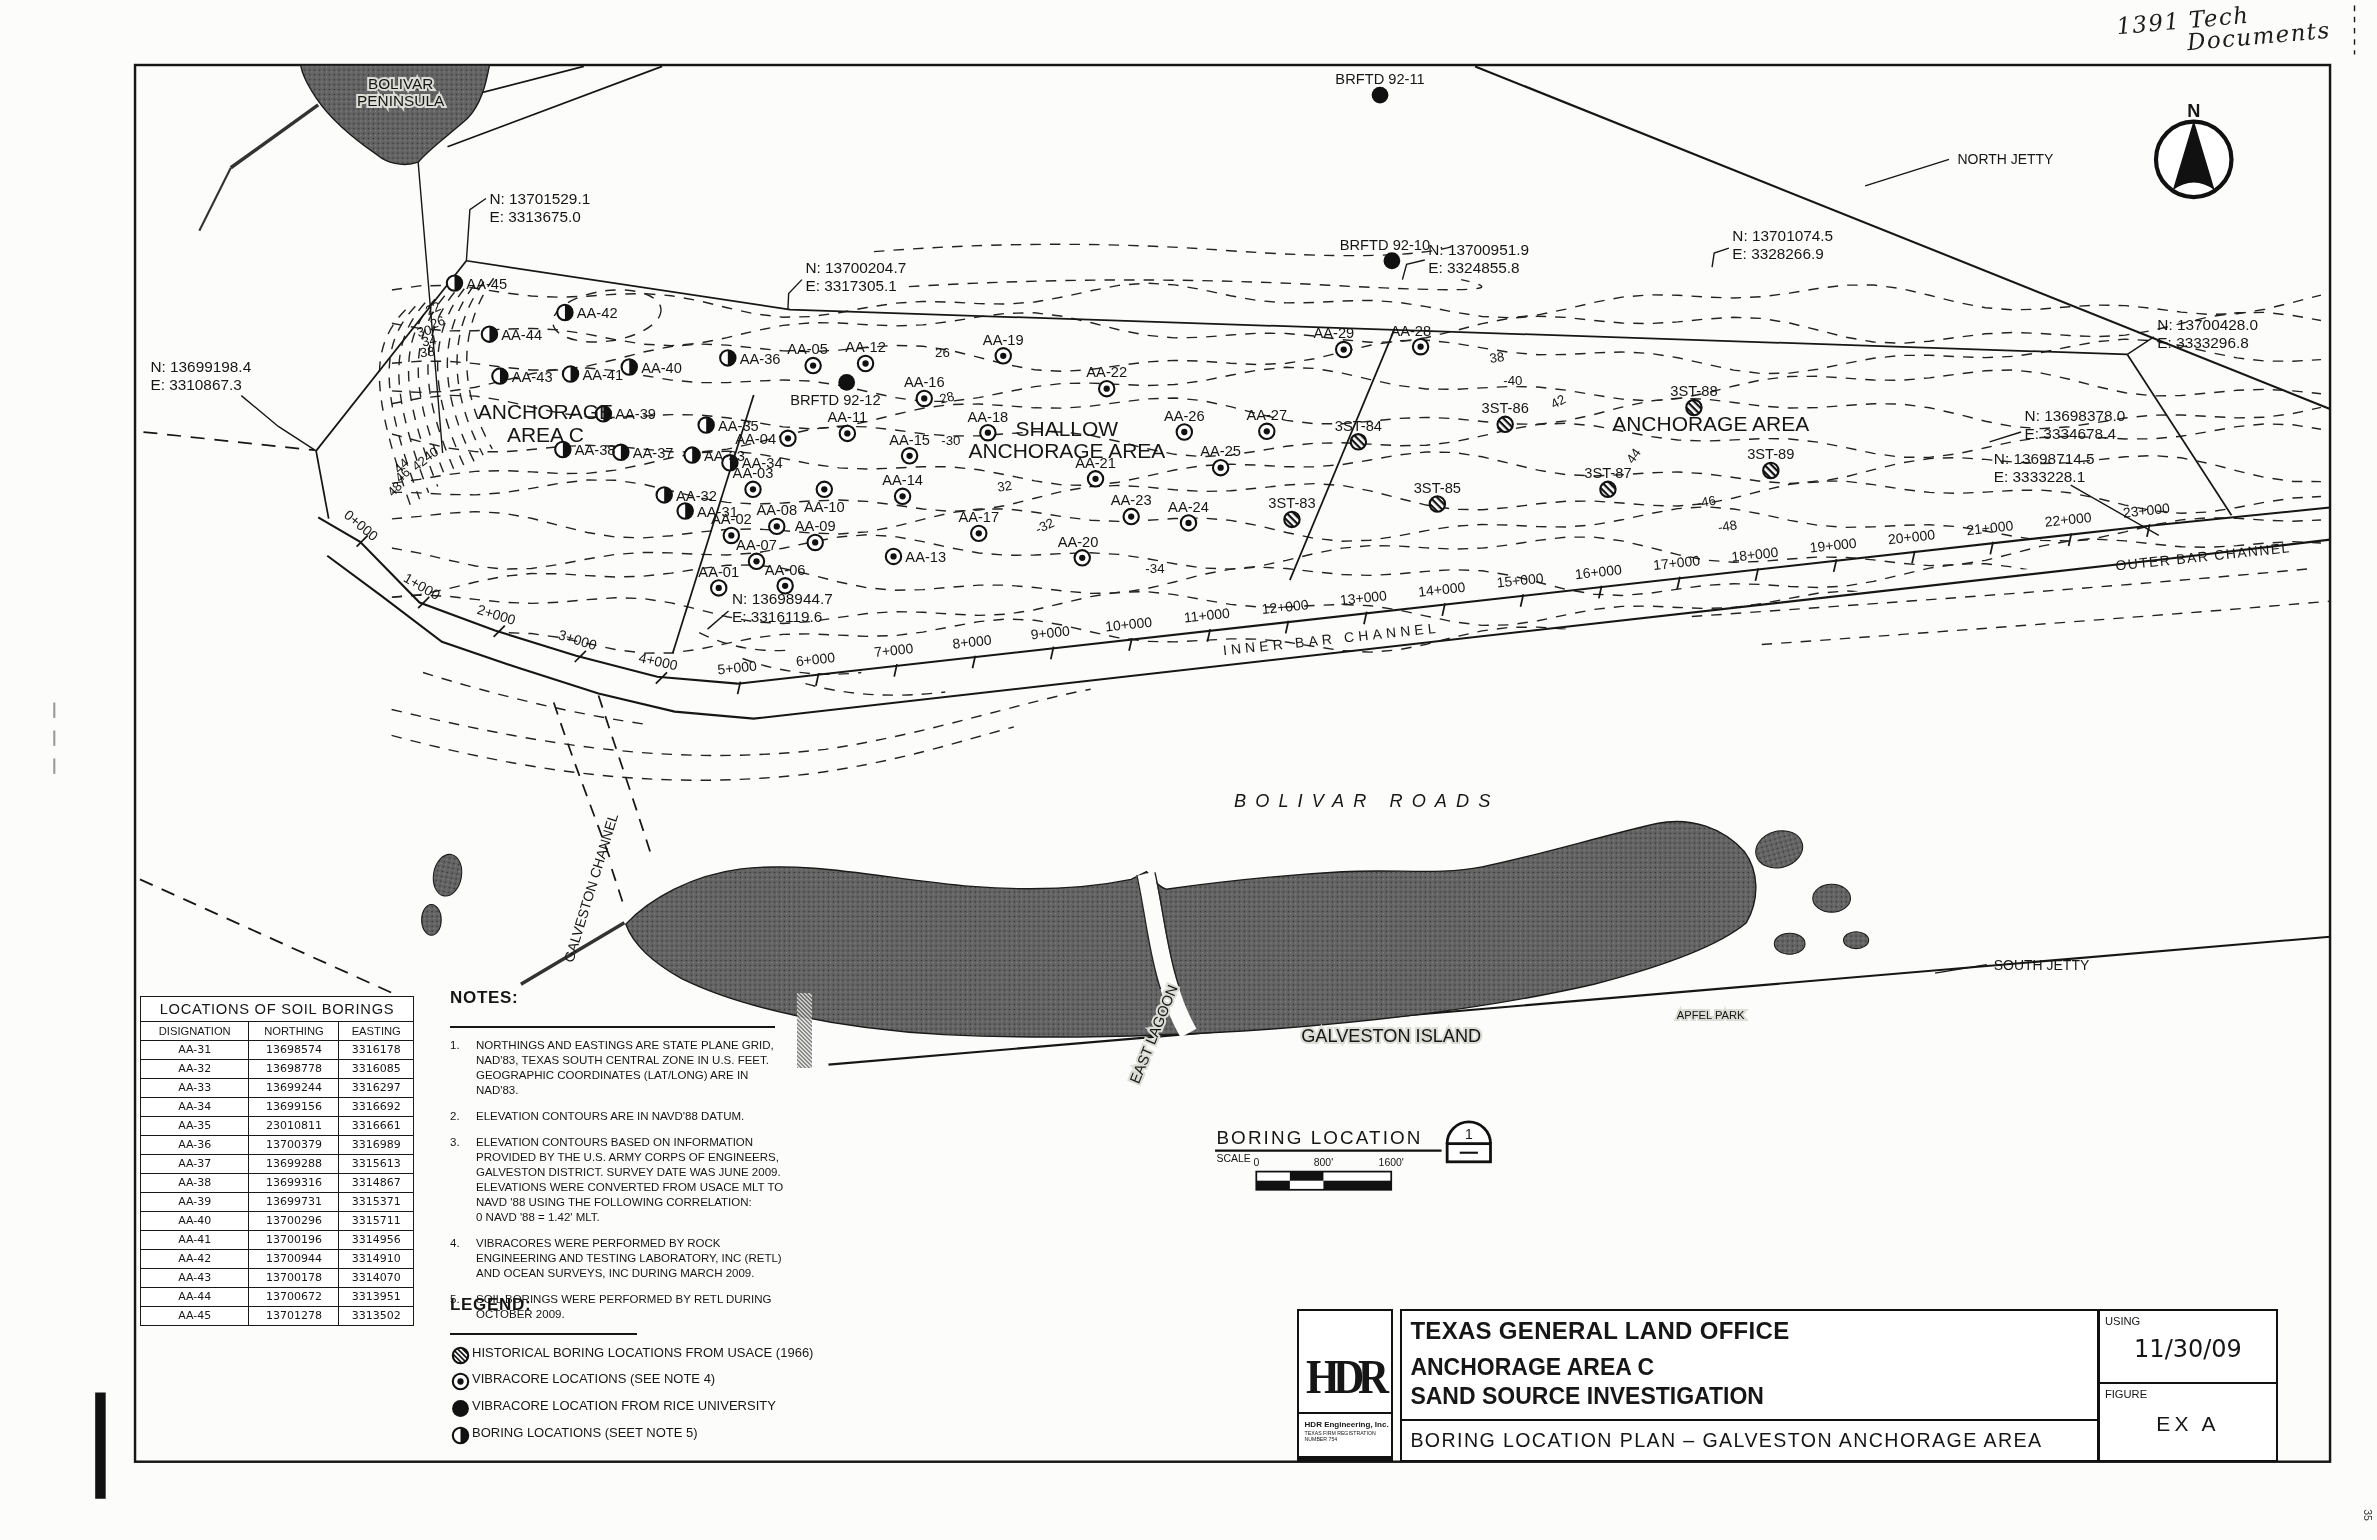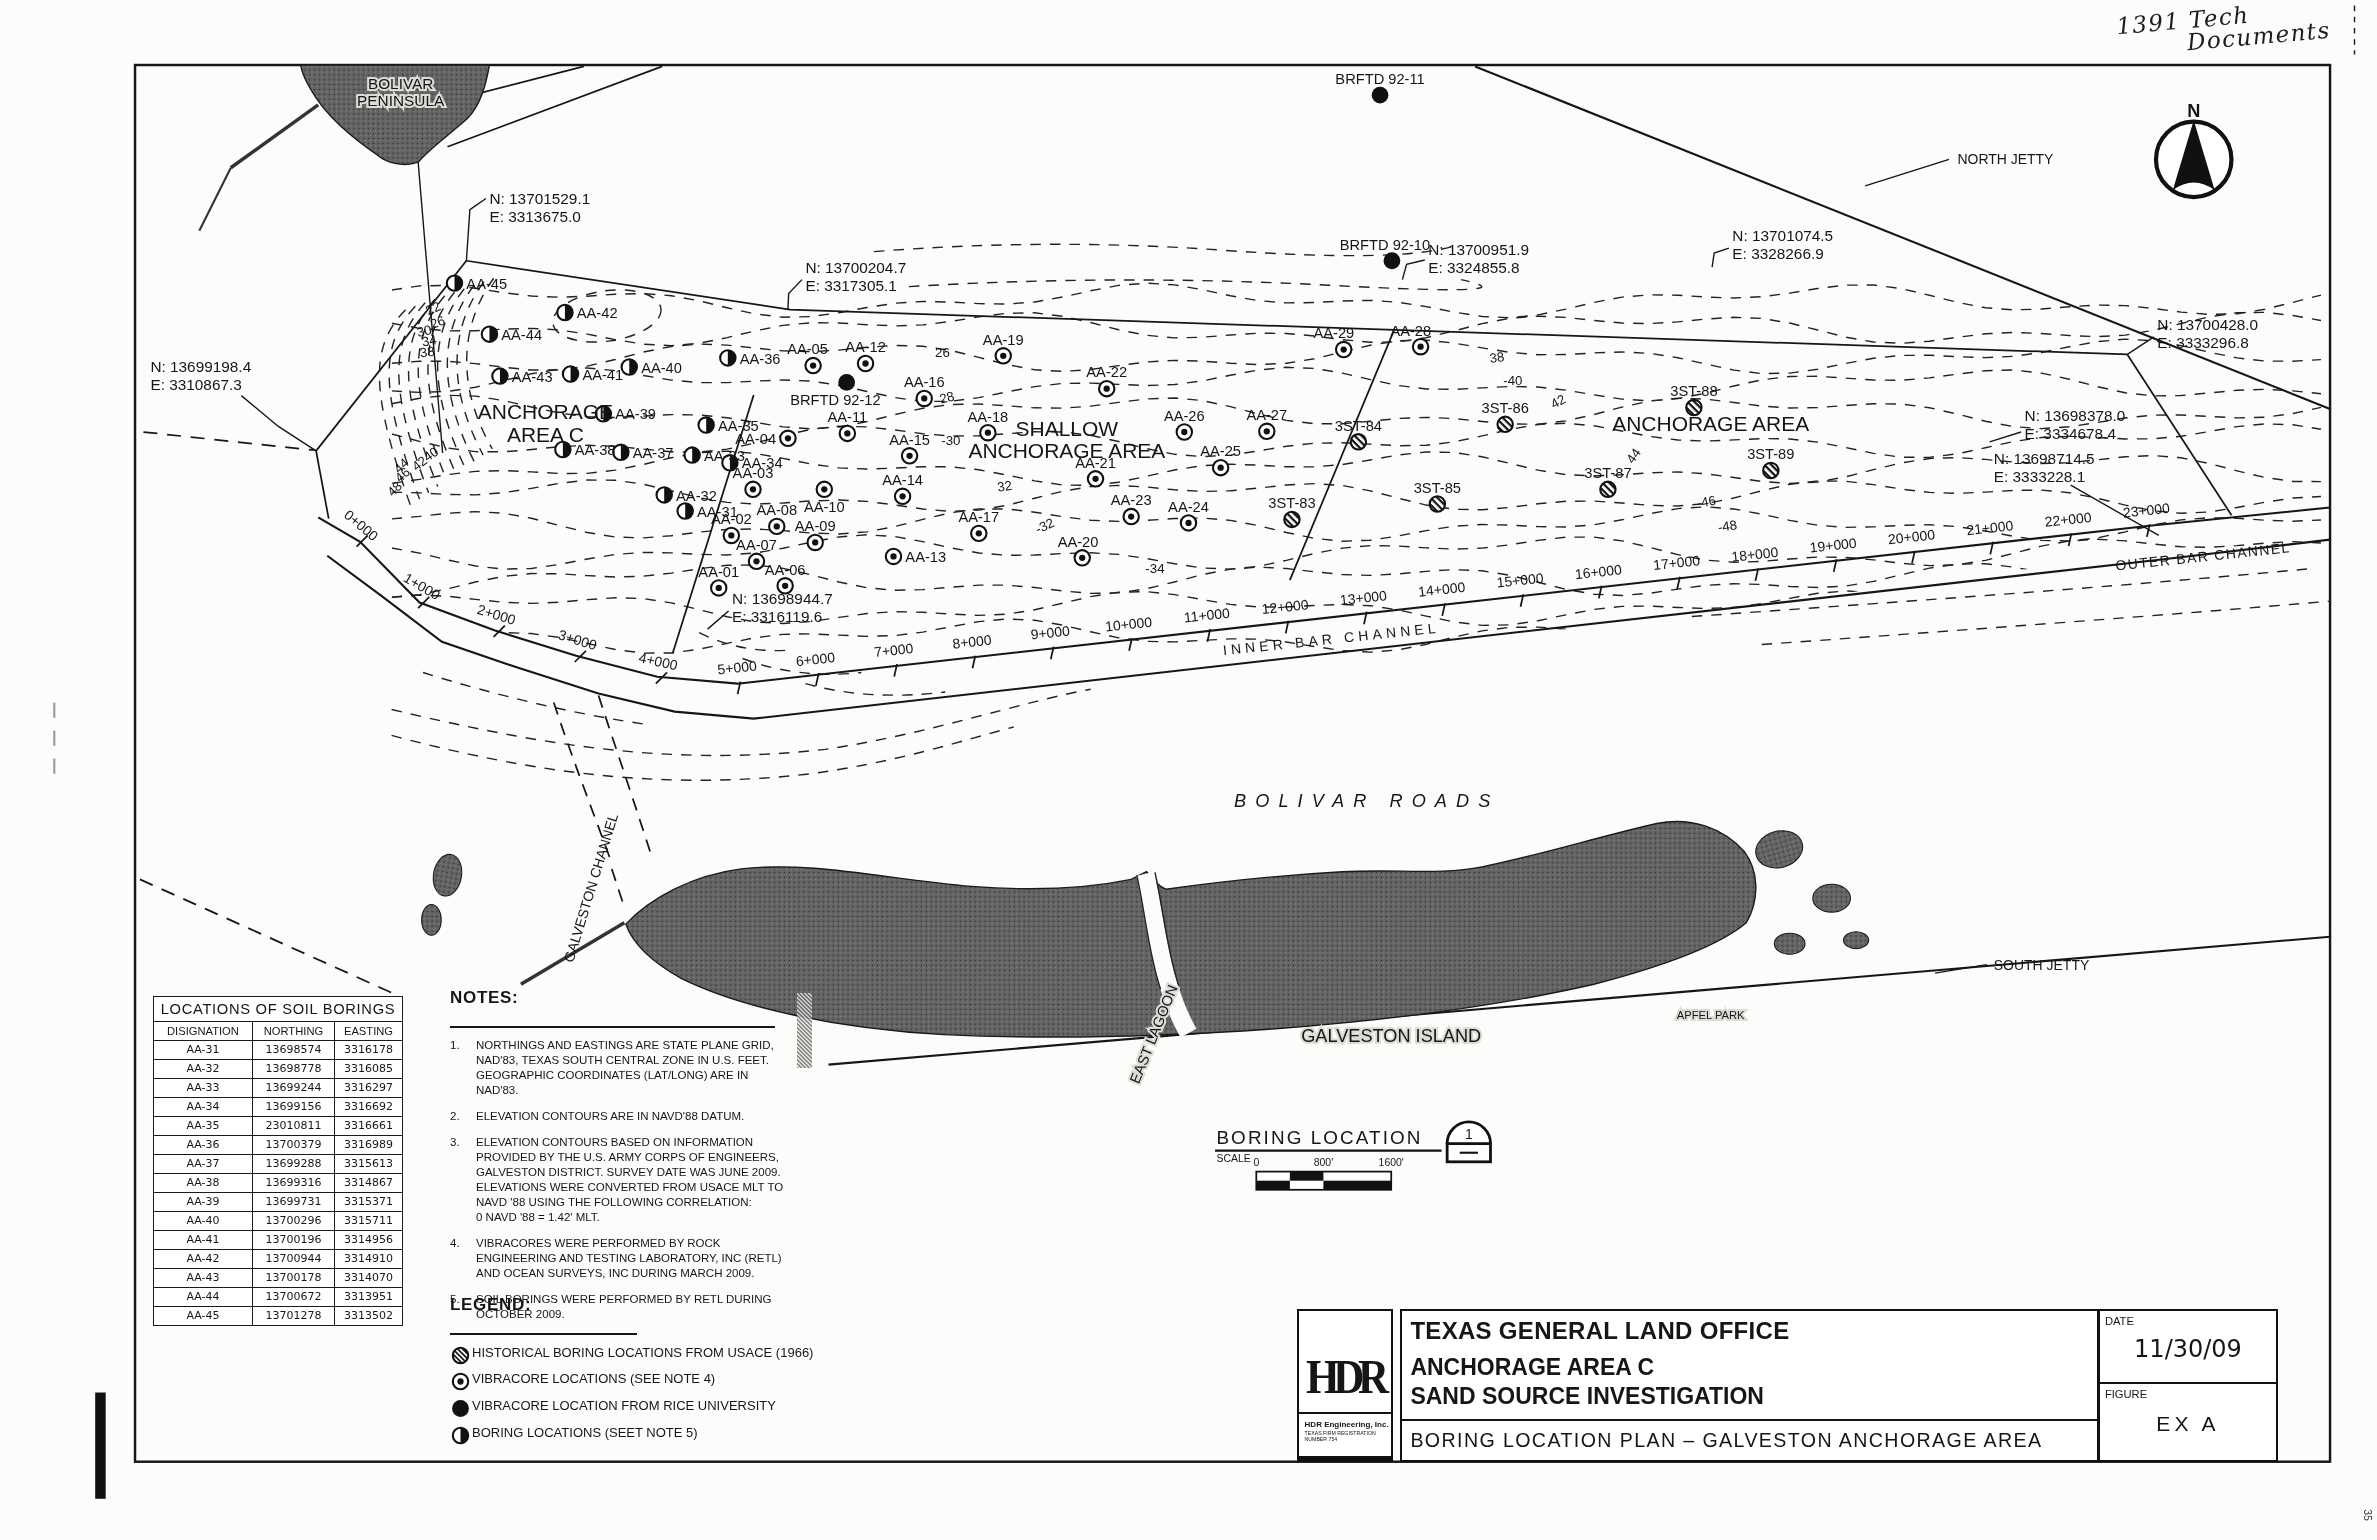--- a/index.html
+++ b/index.html
@@ -9,21 +9,21 @@
   #map-svg text{font-family:"Liberation Sans",sans-serif;}
   .abs{position:absolute;}
 
   
   .handnote{left:2117px;top:4.2px;transform:rotate(-5deg);
             font-family:"DejaVu Serif",serif;font-style:italic;
             font-size:23px;color:#1c1c1c;letter-spacing:1.4px;}
   .handnote .hn2{margin-left:69px;margin-top:-4.2px;}
 
   
-  #borings-table{left:153px;top:996px;width:250px;border-collapse:collapse;background:#fff;}
+  #borings-table{left:140px;top:996px;width:274px;border-collapse:collapse;background:#fff;}
   #borings-table td{border:1.4px solid #1a1a1a;text-align:center;padding:0;}
   #borings-table .t-title{font-size:14.7px;height:25px;letter-spacing:0.7px;}
   #borings-table .t-head td{font-size:11.2px;height:17.5px;}
   #borings-table .t-row td{font-size:11px;height:18px;font-family:"DejaVu Sans",sans-serif;}
 
   
   #notes{left:450px;top:988px;width:353px;}
   .sec-title{font-size:17px;font-weight:bold;letter-spacing:0.7px;
              border-bottom:2.1px solid #161616;padding-bottom:18px;margin-bottom:9.8px;}
   #notes .sec-title{width:325px;}
@@ -736,21 +736,21 @@
 
   <div id="hdr-box" class="abs tb-box">
     <div class="hdr-logo">HDR</div>
     <div class="hdr-rule"></div>
     <div class="hdr-co">HDR Engineering, Inc.</div>
     <div class="hdr-co2">TEXAS FIRM REGISTRATION NUMBER 754</div>
   </div>
 
   <div id="tb-datefig" class="abs tb-box">
     <div class="tb-date">
-      <span class="tb-lbl">DATE</span>
+      <span class="tb-lbl">USING</span>
       <div class="tb-val tb-dateval">11/30/09</div>
     </div>
     <div class="tb-fig">
       <span class="tb-lbl">FIGURE</span>
       <div class="tb-val tb-figval">EX A</div>
     </div>
   </div>
 
   <div class="abs corner-mark">35</div>
 </div>

